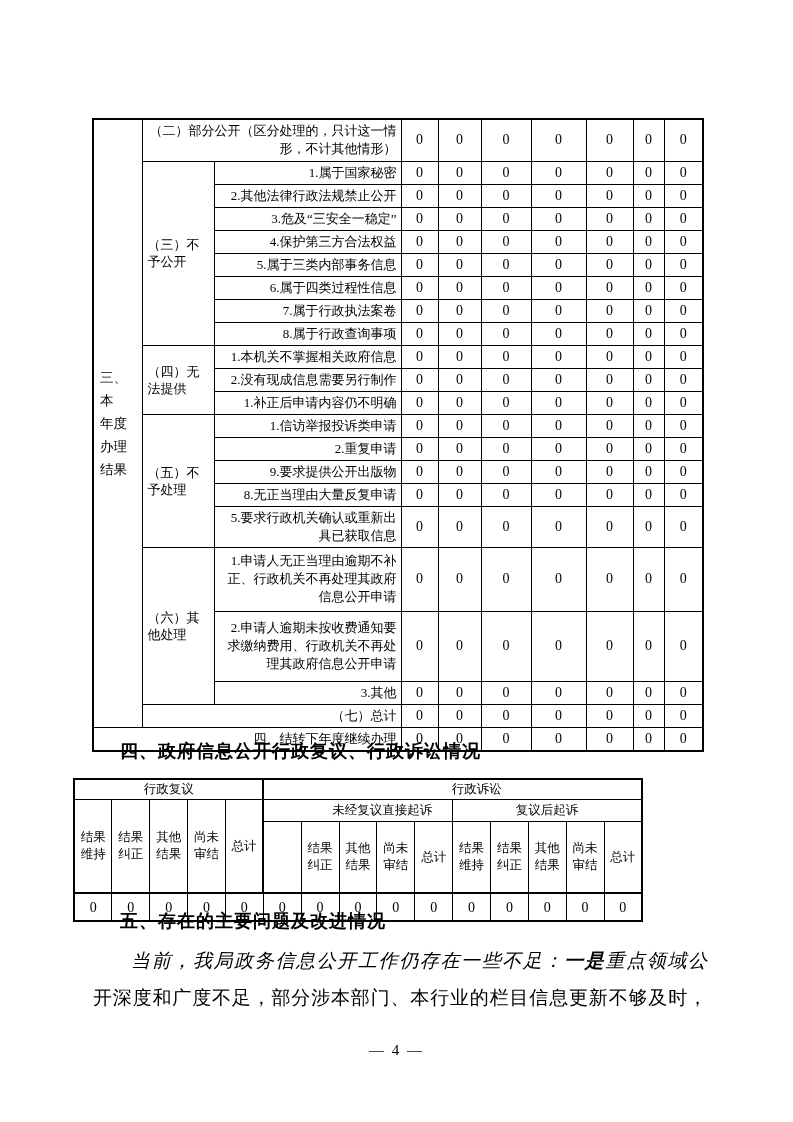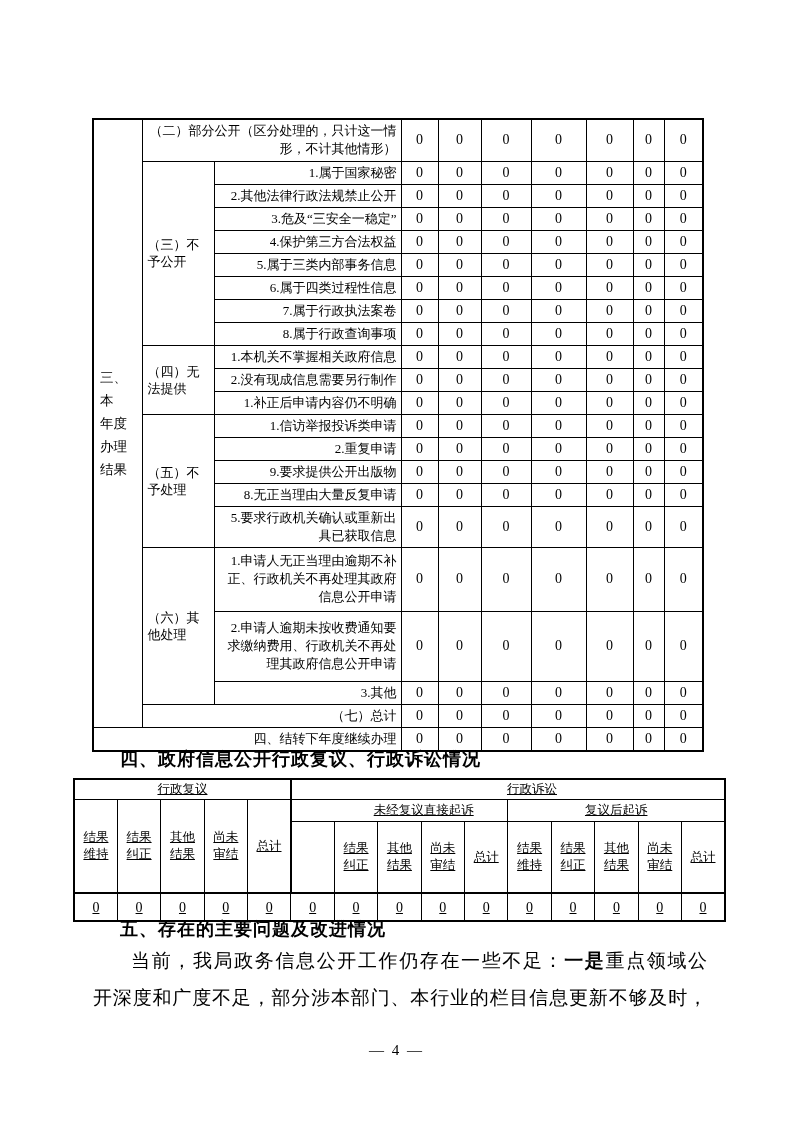--- a/index.html
+++ b/index.html
@@ -20,39 +20,39 @@
   #t1 tr.h64{height:64px;}
   #t1 tr.h70{height:70px;}
   .pre{white-space:pre-line;}
   #t1 td.grp{line-height:23px;padding-left:6px;font-size:13.5px;}
   #t1 td.cat{line-height:17px;padding-left:5px;}
   #t1 td.item{text-align:right;}
   #t1 td.num, #t2 td.num{
     text-align:center;font-size:14px;padding:0;
     font-family:"Liberation Serif", serif;
   }
-  #t2{left:73px;top:778px;width:653px;border:2px solid #000;text-decoration:underline;}
+  #t2{left:73px;top:778px;width:570px;border:2px solid #000;}
   #t2 th, #t2 td{border:1px solid #000;font-size:12.5px;font-weight:normal;
         line-height:17px;text-align:center;vertical-align:middle;padding:1px 0;overflow:hidden;}
   #t2 tr.r1{height:20px;}
   #t2 tr.r2{height:22px;}
   #t2 tr.r3{height:42px;}
   #t2 tr.rd{height:28px;}
   #t2 .bL{border-left:2px solid #000;padding-left:48px;}
   #t2 tr.rd td{border-top:2px solid #000;}
   
   .sec-title{
     font-family:"Liberation Sans", sans-serif;font-weight:700;
-    font-size:18px;letter-spacing:1px;color:#000;white-space:nowrap;margin-top:8px;
+    font-size:18px;letter-spacing:1px;color:#000;white-space:nowrap;
   }
   #sec4{left:120px;top:739px;}
   #sec5{left:120px;top:909px;}
   .para{left:93px;top:942px;width:614px;font-size:19px;line-height:37px;color:#000;}
   .pline{text-align:justify;text-align-last:justify;white-space:nowrap;}
-  .pline.first{padding-left:38px;width:576px;}
+  .pline.first{padding-left:38px;width:576px;font-style:italic;}
   .pline b{font-weight:700;}
   .footer{left:0;top:1042px;width:793px;text-align:center;
           font-size:15px;letter-spacing:2px;color:#000;}
 </style>
 </head>
 <body>
 
 <div>
 
   <table id="t1" class="abs">

